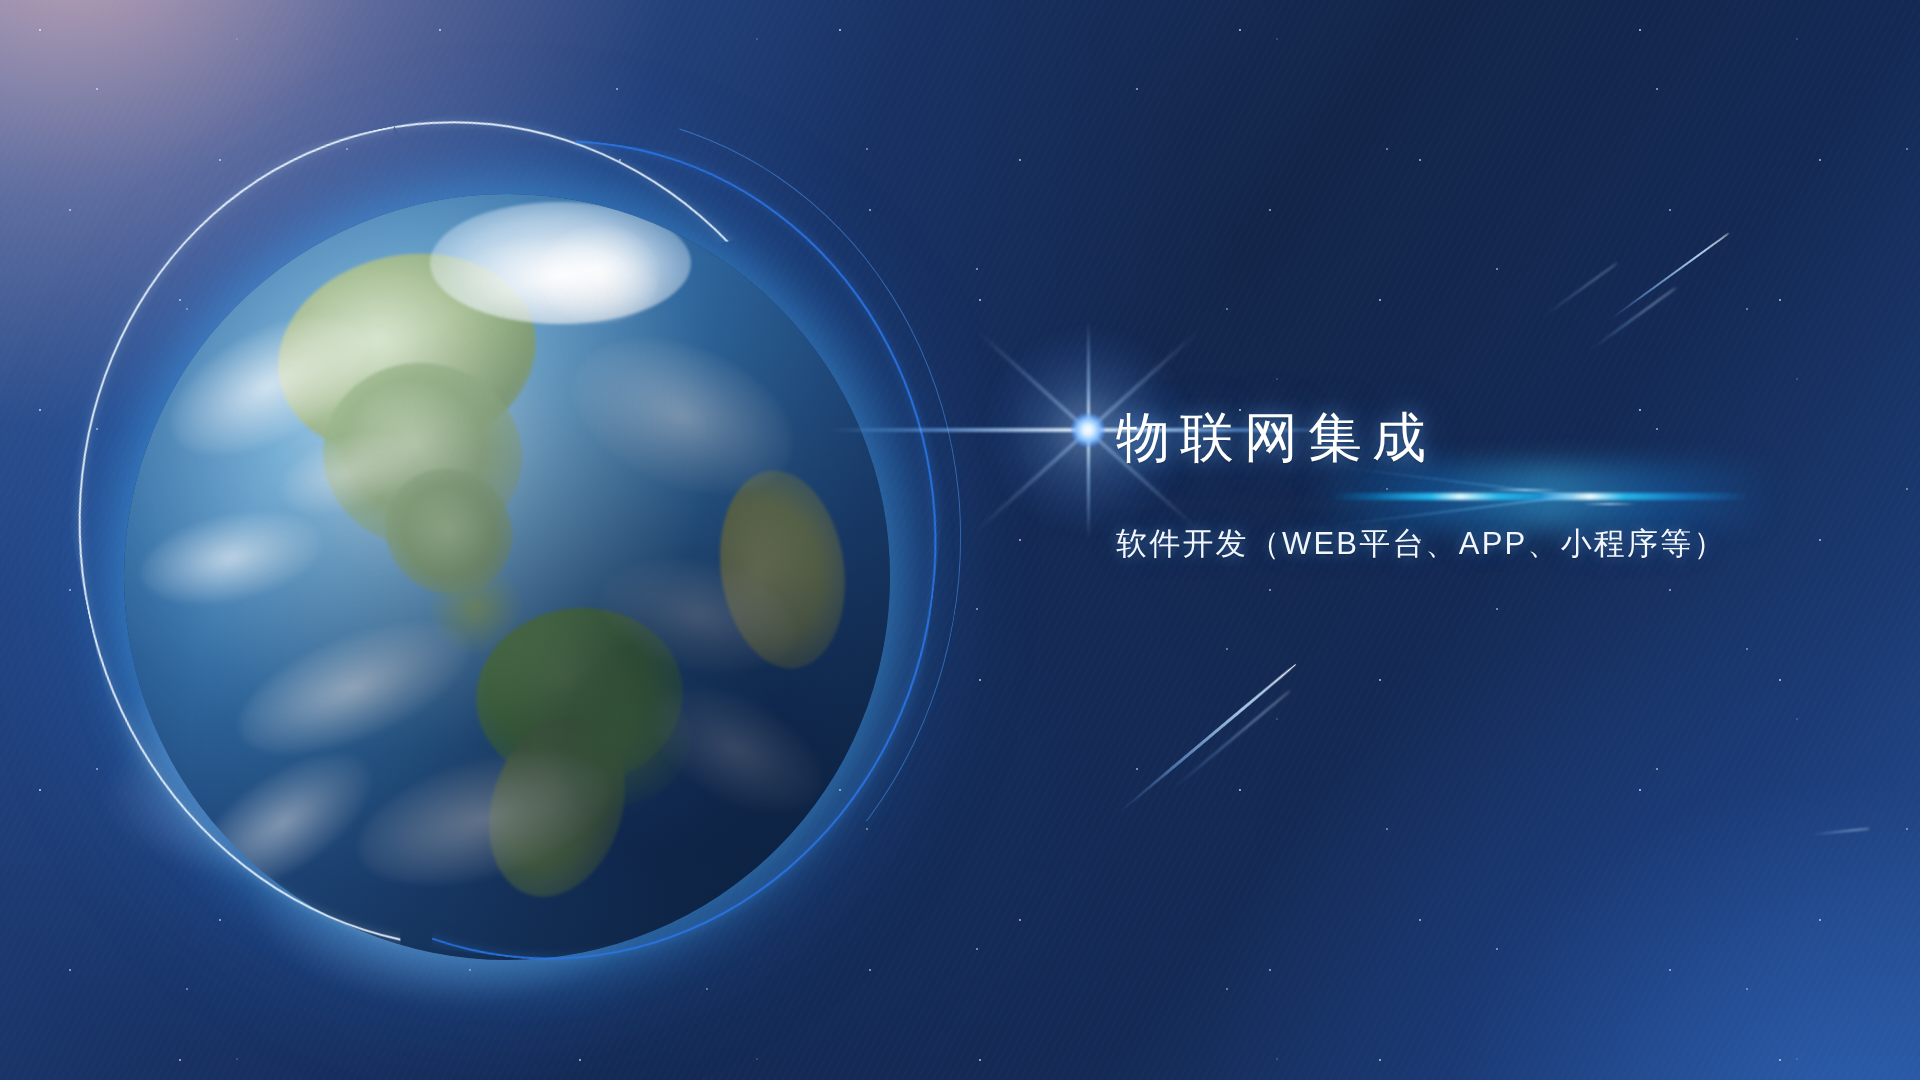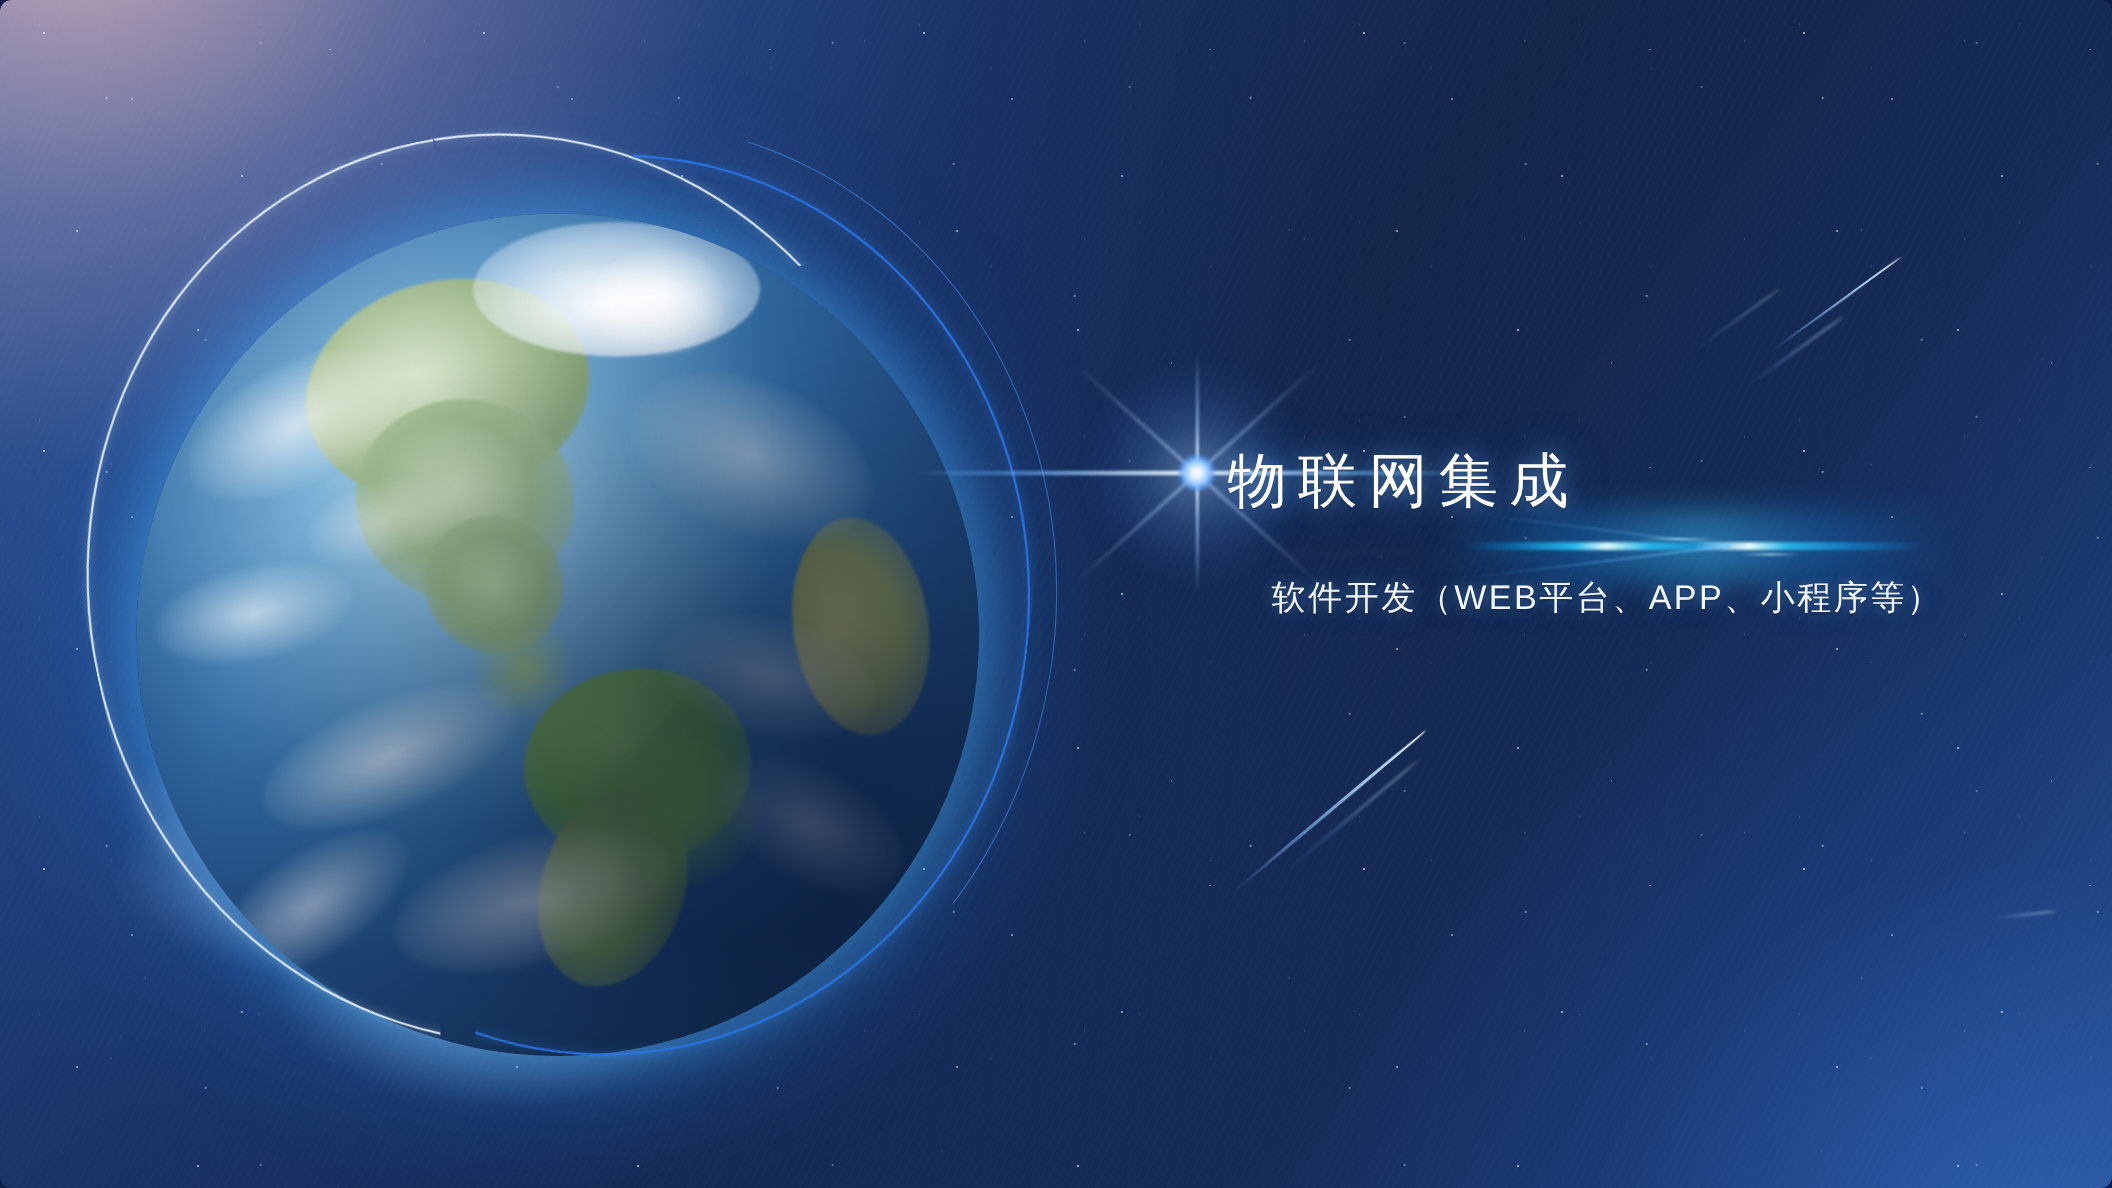--- a/index.html
+++ b/index.html
@@ -1,16 +1,16 @@
 <!DOCTYPE html>
 <html><head>
 <meta charset="utf-8">
 <title>IoT Integration Banner</title>
 <style>
-  * { margin:0; padding:0; box-sizing:border-box;border-radius:10px; }
+  * { margin:0; padding:0; box-sizing:border-box; }
   html, body {
     width:1920px; height:1080px; overflow:hidden;
     background:#0d1f4a;
     font-family:"Liberation Sans","DejaVu Sans",sans-serif;
   }
 
   
   .stage {
     position:relative; width:1920px; height:1080px; overflow:hidden;
     background:
@@ -240,21 +240,21 @@
   .headline {
     font-size:54px; line-height:1.08; color:#ffffff; letter-spacing:10px;
     font-weight:400; white-space:nowrap;
     text-shadow:0 0 18px rgba(120,190,255,.55), 0 0 44px rgba(60,140,240,.35), 0 1px 2px rgba(0,0,0,.35);
   }
   .subline {
     font-size:31px; line-height:1.0; color:#f2f7ff; letter-spacing:2.2px;
     font-weight:400; white-space:nowrap;
     text-shadow:0 0 12px rgba(120,190,255,.45), 0 0 30px rgba(50,130,230,.25), 0 1px 2px rgba(0,0,0,.30);
   }
-  .sub1 { margin-top:62px;margin-left:40px; }
+  .sub1 { margin-top:62px; }
   .sub2 { margin-top:29px; }
 </style>
 </head>
 <body>
 
 <div class="stage">
 
   <div class="stars s1"></div>
   <div class="stars s2"></div>
   <div class="stars s3"></div>

